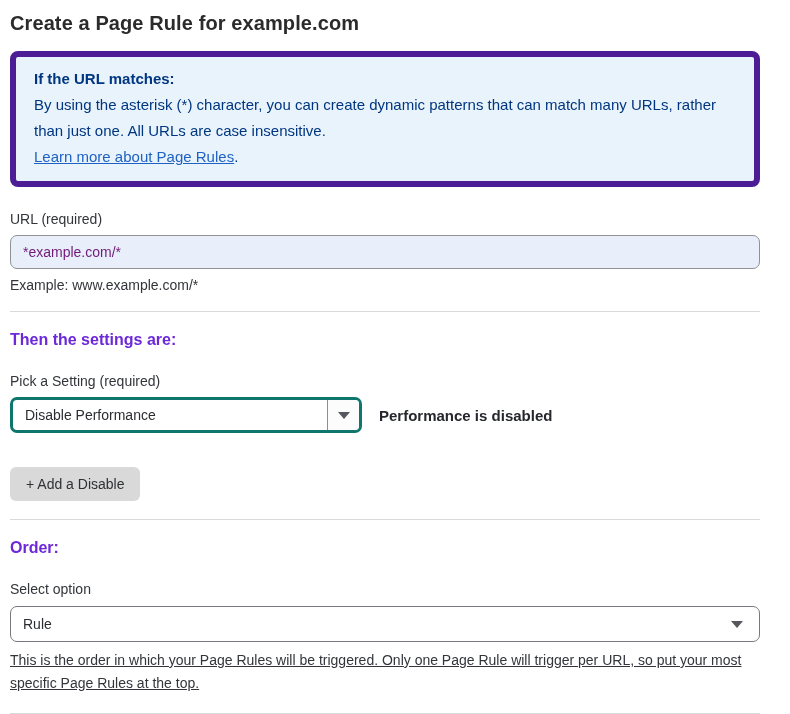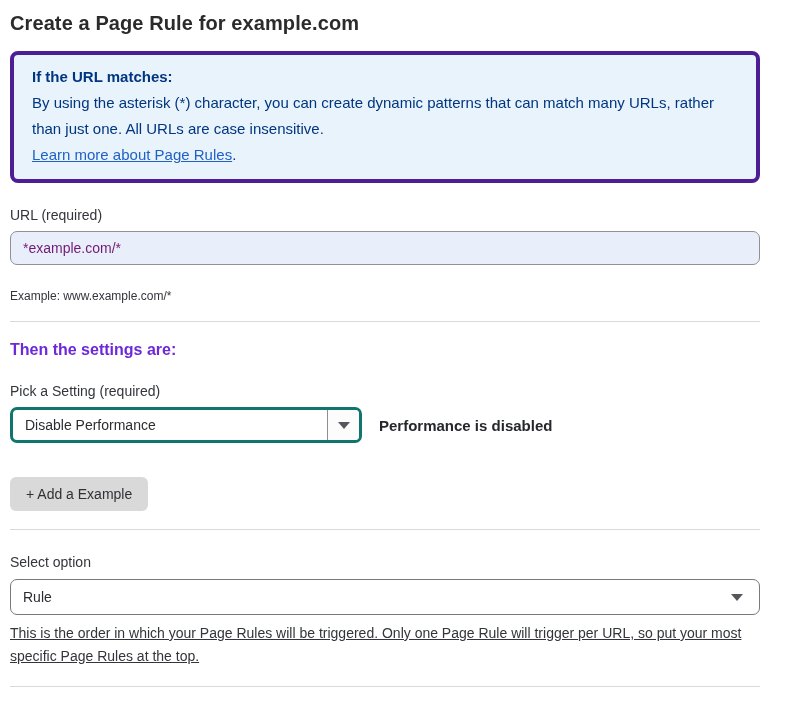--- a/index.html
+++ b/index.html
@@ -18,21 +18,21 @@
     color: #2b2b2b;
     letter-spacing: .1px;
     margin-top: 2px;
   }
 
   
   .info-box {
     margin-top: 16px;
     width: 750px;
     background: #e9f3fb;
-    border: 4px solid #4c1d95;
+    border: 6px solid #4c1d95;
     border-radius: 8px;
     padding: 9px 18px 11px 18px;
     font-size: 15px;
     line-height: 26px;
     color: #003681;
   }
   .info-box .info-heading { font-weight: 700; }
   .info-box a.info-link {
     color: #2062c4;
     text-decoration: underline;
@@ -53,22 +53,22 @@
     border: 1px solid #8f9196;
     border-radius: 7px;
     padding: 0 12px;
     font-family: "Liberation Sans", sans-serif;
     font-size: 14px;
     color: #701a75;
     outline: none;
     display: block;
   }
   .helper-text {
-    margin-top: 24px;
-    font-size: 12px;
+    margin-top: 8px;
+    font-size: 14px;
     color: #33353a;
   }
 
   .divider {
     margin-top: 18px;
     width: 750px;
     height: 0;
     border-top: 1px solid #d9dadc;
   }
 
@@ -186,24 +186,25 @@
   <div class="setting-row">
     <div class="select-box">
       <div class="select-value">Disable Performance</div>
       <div class="select-arrow-btn">
         <div class="caret-down"></div>
       </div>
     </div>
     <div class="setting-status">Performance is disabled</div>
   </div>
 
-  <button class="btn add-setting-btn">+ Add a Example</button>
+  <button class="btn add-setting-btn">+ Add a Disable</button>
 
   <div class="divider"></div>
 
+  <div class="section-heading">Order:</div>
 
   <div class="field-label">Select option</div>
   <div class="order-select">
     <span>Rule</span>
     <span class="caret-down"></span>
   </div>
   <div class="order-help">This is the order in which your Page Rules will be triggered. Only one Page Rule will trigger per URL, so put your most specific Page Rules at the top.</div>
 
   <div class="divider"></div>
 

